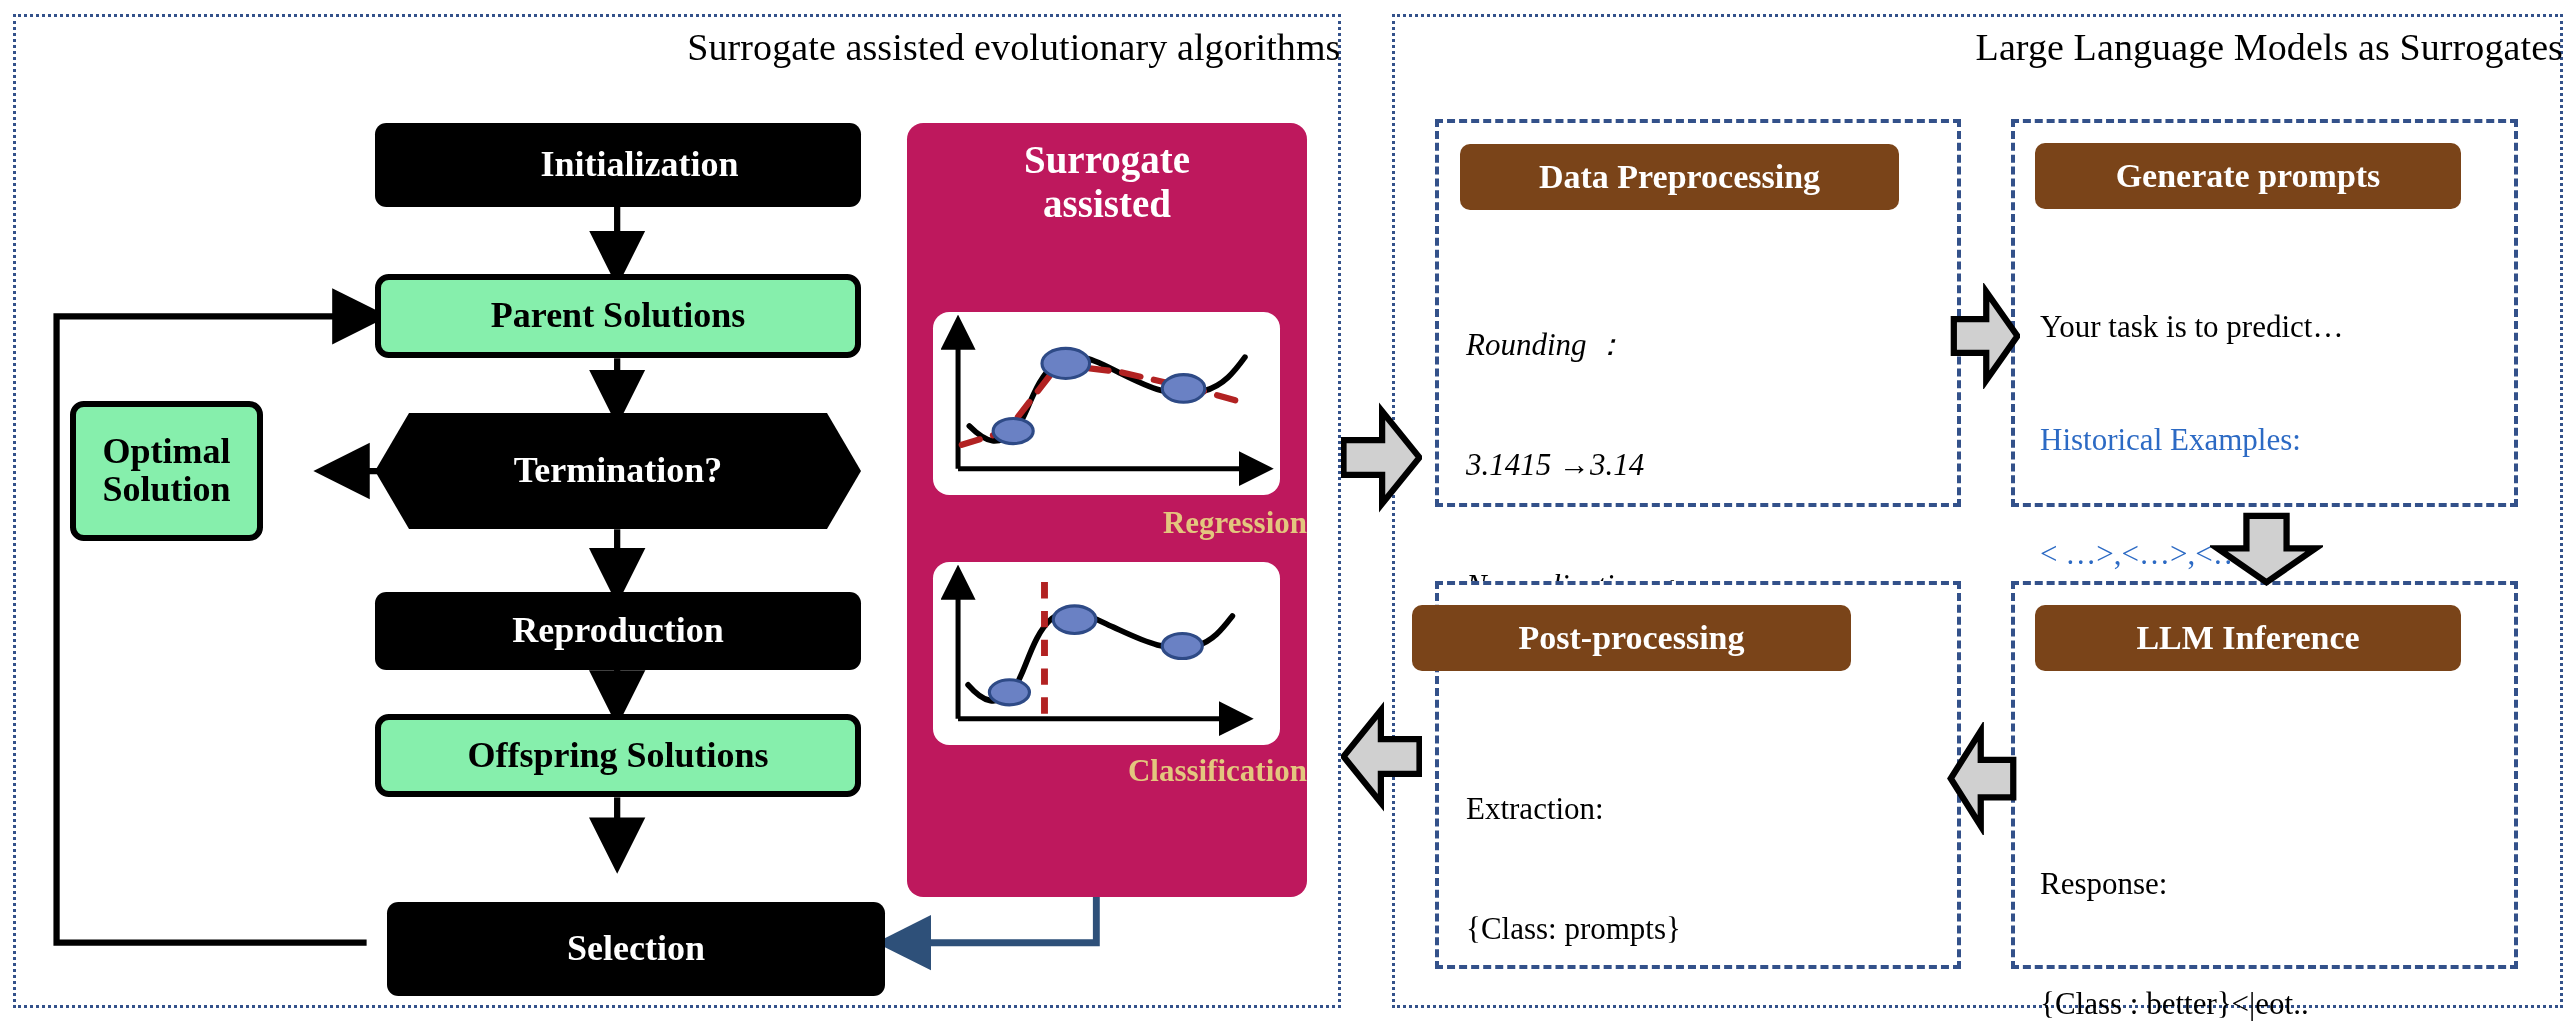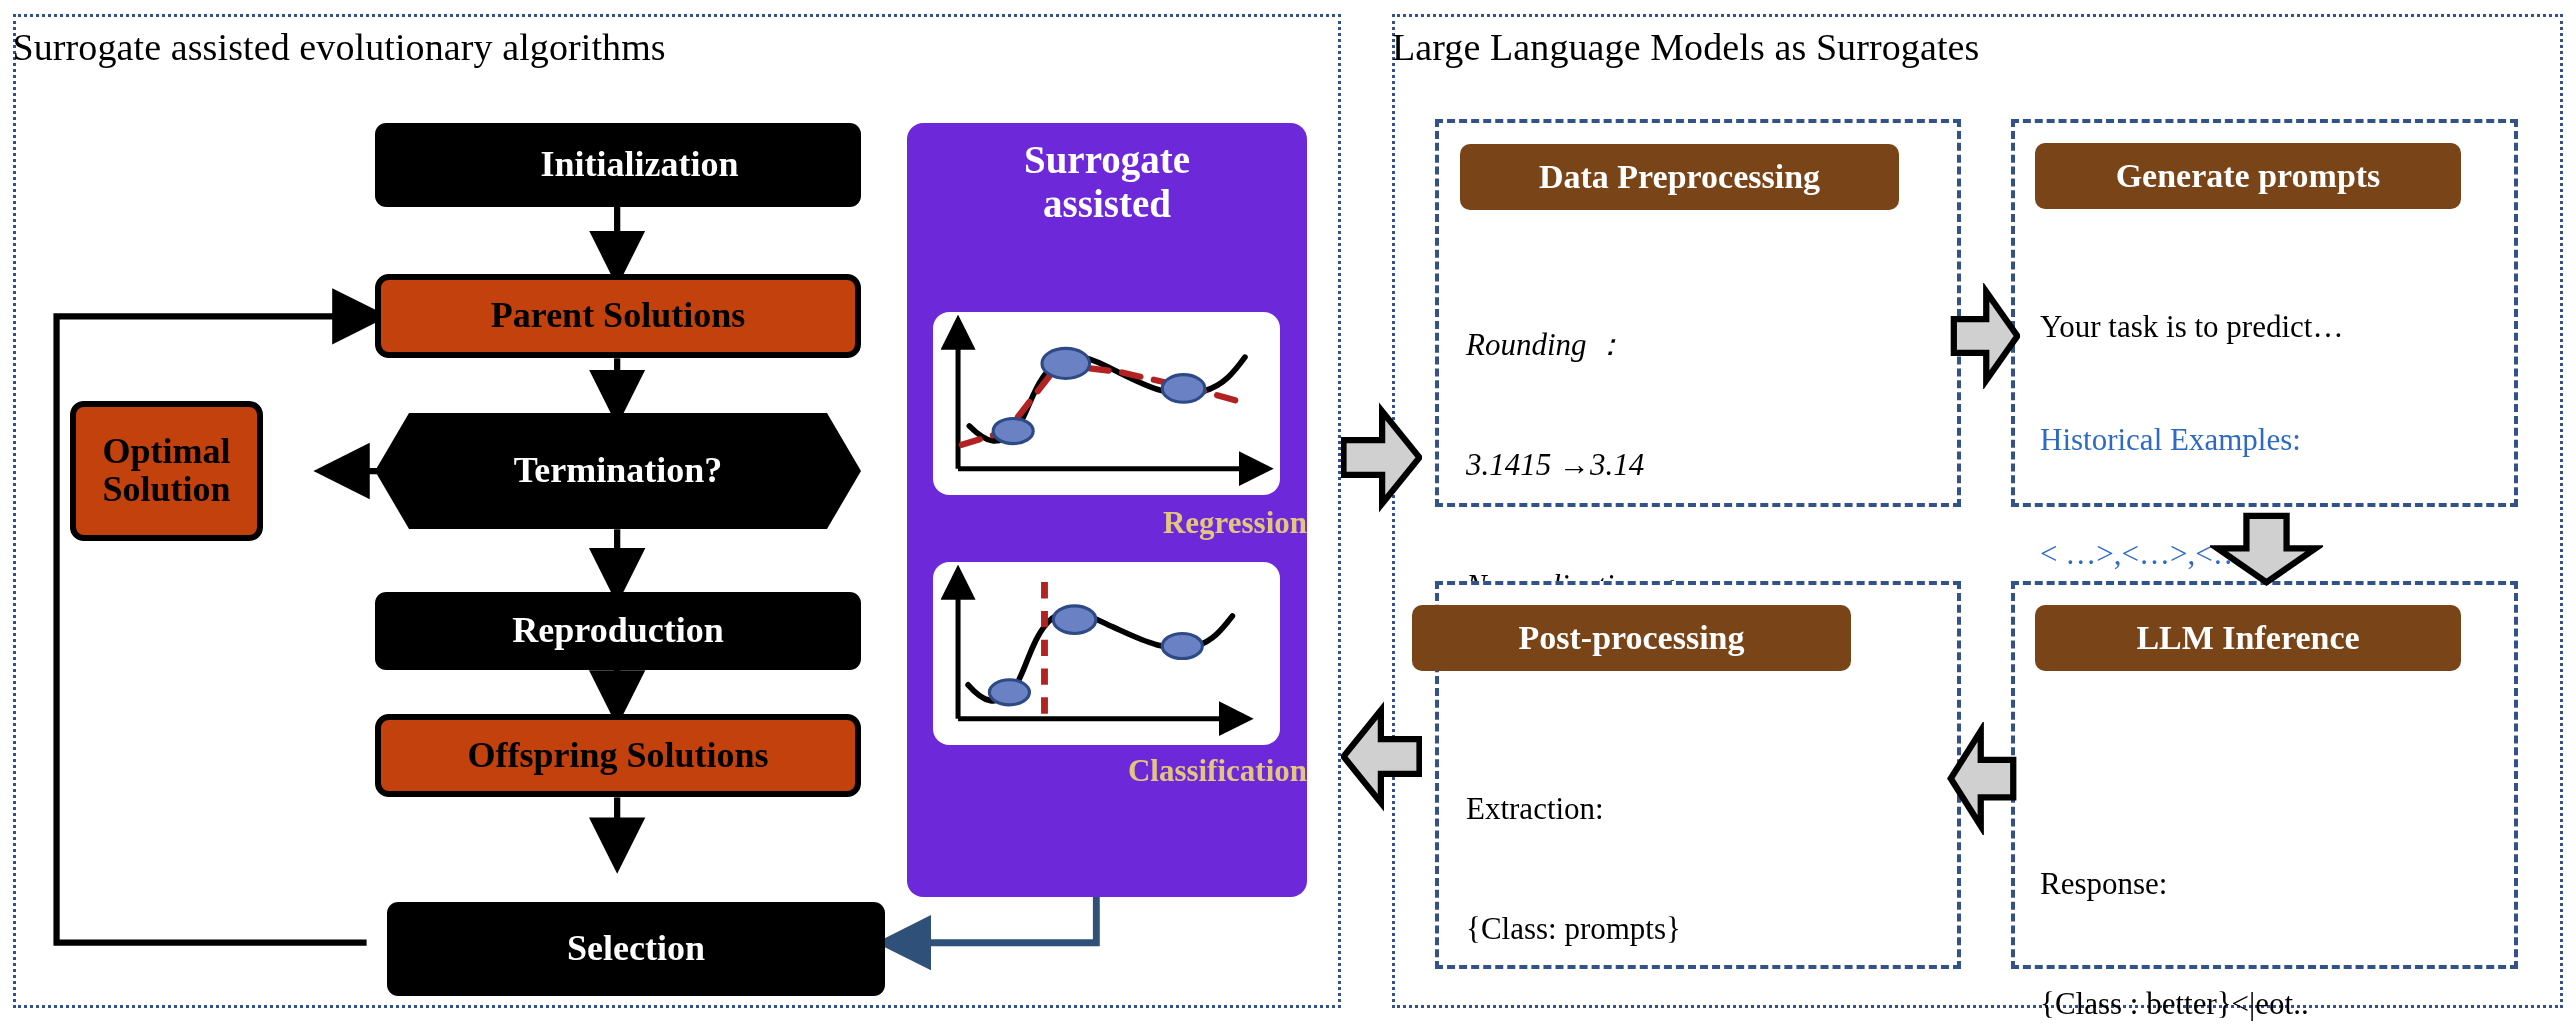--- a/index.html
+++ b/index.html
@@ -6,41 +6,41 @@
   body{width:2576px;height:1031px;font-family:"Liberation Serif",serif;}
   .stage{position:relative;width:2576px;height:1031px;overflow:hidden;background:#fff;}
 
   
   .panel{position:absolute;box-sizing:border-box;}
   .panel-left{left:12.5px;top:13.8px;width:1328px;height:994px;
     border:3.1px dotted #33518A;}
   .panel-right{left:1392px;top:13.8px;width:1171px;height:994px;
     border:3.1px dotted #33518A;}
 
-  .panel-title{position:absolute;width:100%;text-align:left;
+  .panel-title{position:absolute;width:100%;text-align:right;
     font-size:38px;font-weight:400;color:#000;letter-spacing:0.1px;
     font-family:"Liberation Serif",serif;white-space:nowrap;}
 
   
   .fbox{position:absolute;box-sizing:border-box;display:flex;
     align-items:center;justify-content:center;text-align:center;
     font-weight:bold;font-family:"Liberation Serif",serif;line-height:1.05;}
   .fbox.solid{background:#000;color:#fff;border-radius:11.3px;font-size:36px;}
-  .fbox.outline{background:#c2410c;color:#000;border:6.3px solid #000;
+  .fbox.outline{background:#86efac;color:#000;border:6.3px solid #000;
     border-radius:13.8px;font-size:36px;}
   .fbox.hexa{background:#000;color:#fff;font-size:36px;
     clip-path:polygon(0% 50%,7% 0%,93% 0%,100% 50%,93% 100%,7% 100%);text-align:right;}
 
   
   .wires{position:absolute;left:0;top:0;width:2576px;height:1031px;
     pointer-events:none;}
 
   
   .surro{position:absolute;left:907px;top:123px;width:400px;height:774px;
-    background:#6d28d9;border-radius:16.3px;}
+    background:#be185d;border-radius:16.3px;}
   .surro-title{position:absolute;left:0;top:15px;width:100%;text-align:center;
     color:#fff;font-weight:bold;font-size:39px;line-height:1.12;
     font-family:"Liberation Serif",serif;}
   .mini{position:absolute;left:26px;width:347px;height:183px;background:#fff;
     border-radius:16.3px;}
   .mini.m1{top:189px;}
   .mini.m2{top:439px;}
   .mini-cap{position:absolute;left:0;width:100%;text-align:right;
     color:#E3C67E;font-weight:bold;font-size:31px;
     font-family:"Liberation Serif",serif;}

